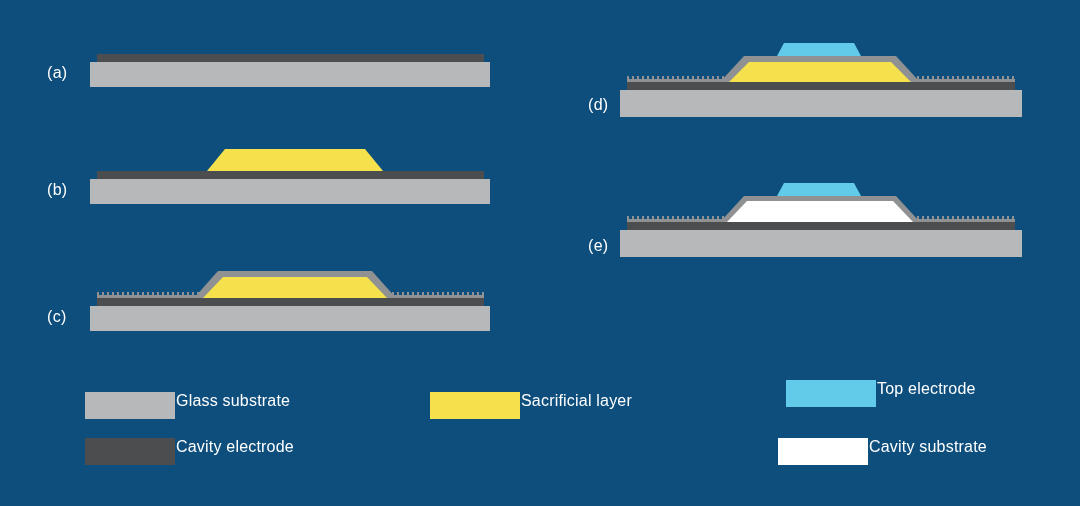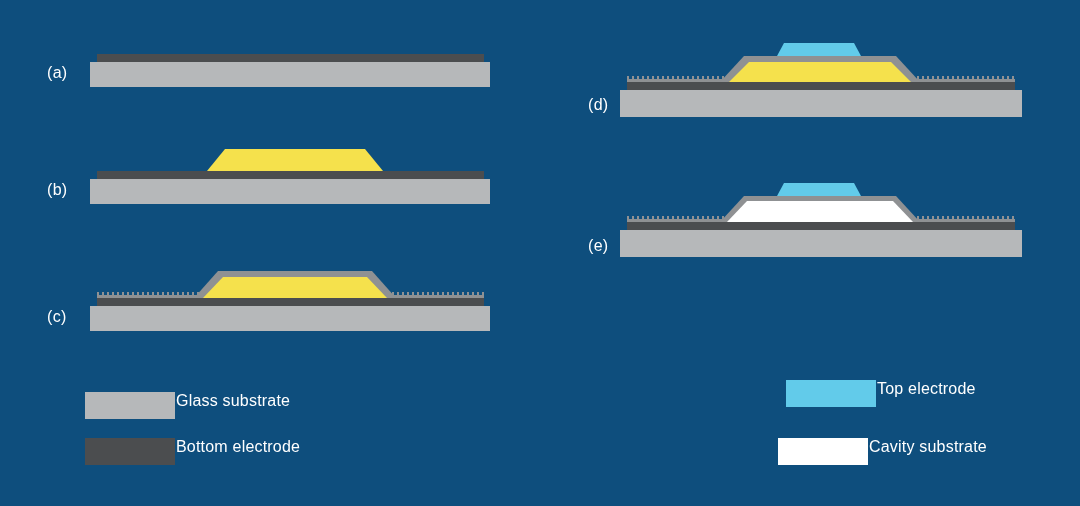--- a/index.html
+++ b/index.html
@@ -84,21 +84,25 @@
   <div class="layer mem trap24" style="left:720px; top:196px; width:200px; height:26px;"></div>
   <div class="layer cav trap20" style="left:727px; top:201px; width:186px; height:21px;"></div>
   <div class="layer topel trap7" style="left:777px; top:183px; width:84px; height:13px;"></div>
 
   <div class="legend-item" style="left:85px; top:392px;">
     <div class="swatch" style="background: rgb(182, 184, 186);"></div>
     <div class="legend-label">Glass substrate</div>
   </div>
   <div class="legend-item" style="left:85px; top:438px;">
     <div class="swatch" style="background: rgb(75, 77, 79);"></div>
-    <div class="legend-label">Bottom electrode</div>
+    <div class="legend-label">Cavity electrode</div>
+  </div>
+  <div class="legend-item" style="left:430px; top:392px;">
+    <div class="swatch" style="background: rgb(245, 225, 76);"></div>
+    <div class="legend-label">Sacrificial layer</div>
   </div>
   <div class="legend-item" style="left:778px; top:380px;padding-left:8px;">
     <div class="swatch" style="background: rgb(98, 203, 234);"></div>
     <div class="legend-label">Top electrode</div>
   </div>
   <div class="legend-item" style="left:778px; top:438px;">
     <div class="swatch" style="background: rgb(255, 255, 255);"></div>
     <div class="legend-label">Cavity substrate</div>
   </div>
 

